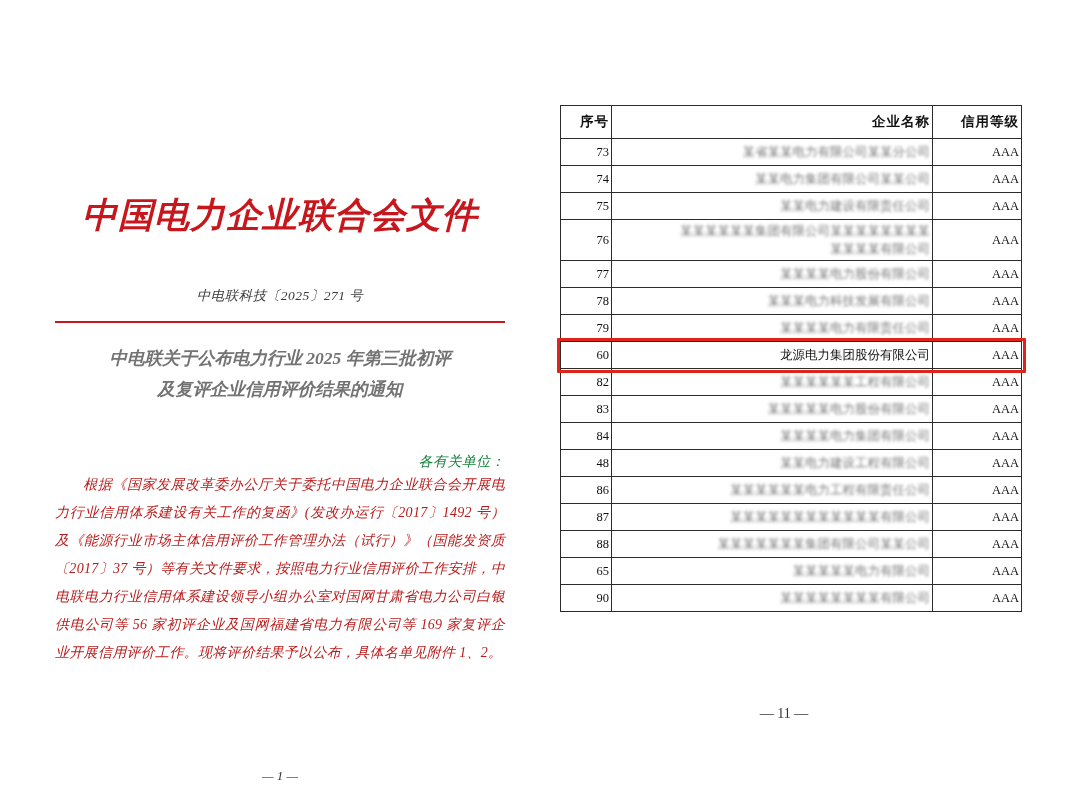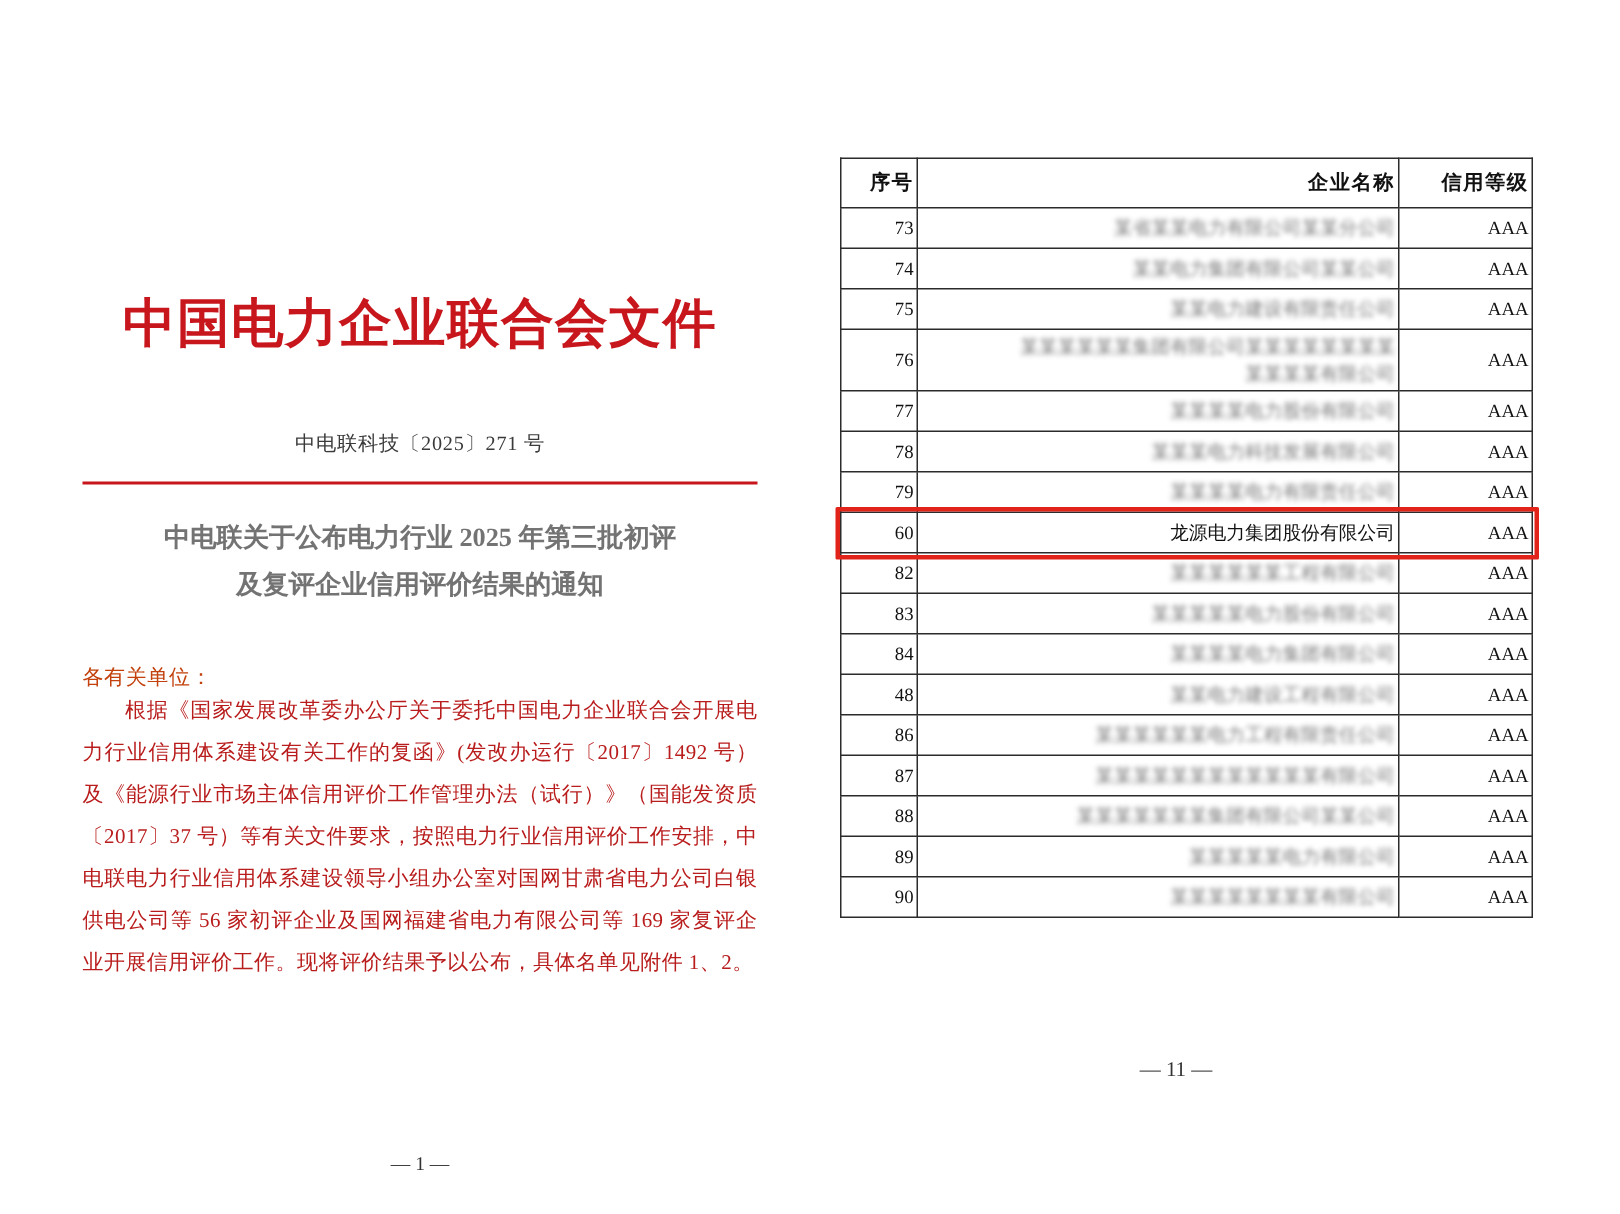--- a/index.html
+++ b/index.html
@@ -15,20 +15,21 @@
     overflow: hidden;
   }
 
   
   .page-left {
     position: absolute;
     left: 55px;
     top: 150px;
     width: 450px;
     height: 600px;
+    font-style: italic;
   }
   .doc-title {
     text-align: center;
     color: #c8161d;
     font-weight: bold;
     font-size: 35px;
     letter-spacing: 1px;
     font-family: "Liberation Serif", serif;
     margin-top: 42px;
   }
@@ -49,23 +50,24 @@
     text-align: center;
     font-weight: bold;
     font-size: 17.5px;
     line-height: 1.75;
     color: #737373;
     margin-top: 20px;
     padding: 0 6px;
   }
   .salutation {
     font-size: 14px;
-    color: #c2410c;
-    margin-top: 38px;
+    color: #15803d;
+    margin-top: 48px;
     letter-spacing: 0.4px;
+    text-align: right;
   }
   .body-text {
     font-size: 14px;
     color: #b91c1c;
     line-height: 2.0;
     margin-top: 0;
     text-align: justify;
     letter-spacing: 0.3px;
   }
   .body-text .indent {
@@ -250,21 +252,21 @@
           <td>87</td>
           <td class="name-cell blur">某某某某某某某某某某某某有限公司</td>
           <td>AAA</td>
         </tr>
         <tr>
           <td>88</td>
           <td class="name-cell blur">某某某某某某某集团有限公司某某公司</td>
           <td>AAA</td>
         </tr>
         <tr>
-          <td>89</td>
+          <td>65</td>
           <td class="name-cell blur">某某某某某电力有限公司</td>
           <td>AAA</td>
         </tr>
         <tr>
           <td>90</td>
           <td class="name-cell blur">某某某某某某某某有限公司</td>
           <td>AAA</td>
         </tr>
       </tbody>
   </table>

